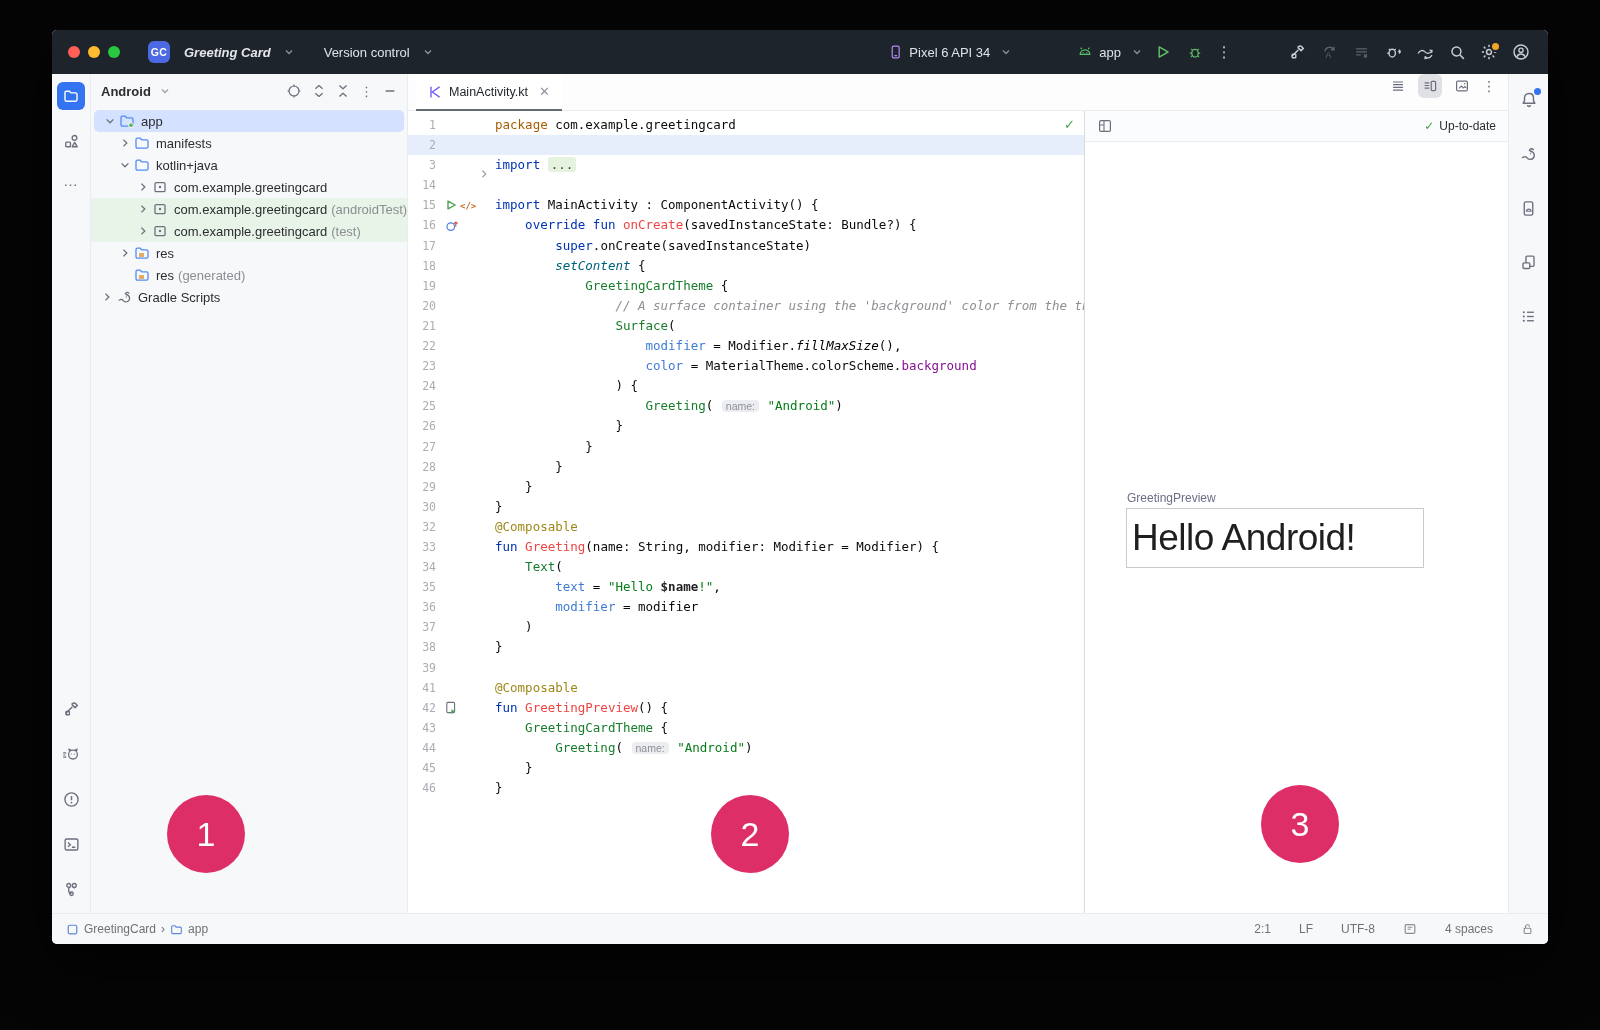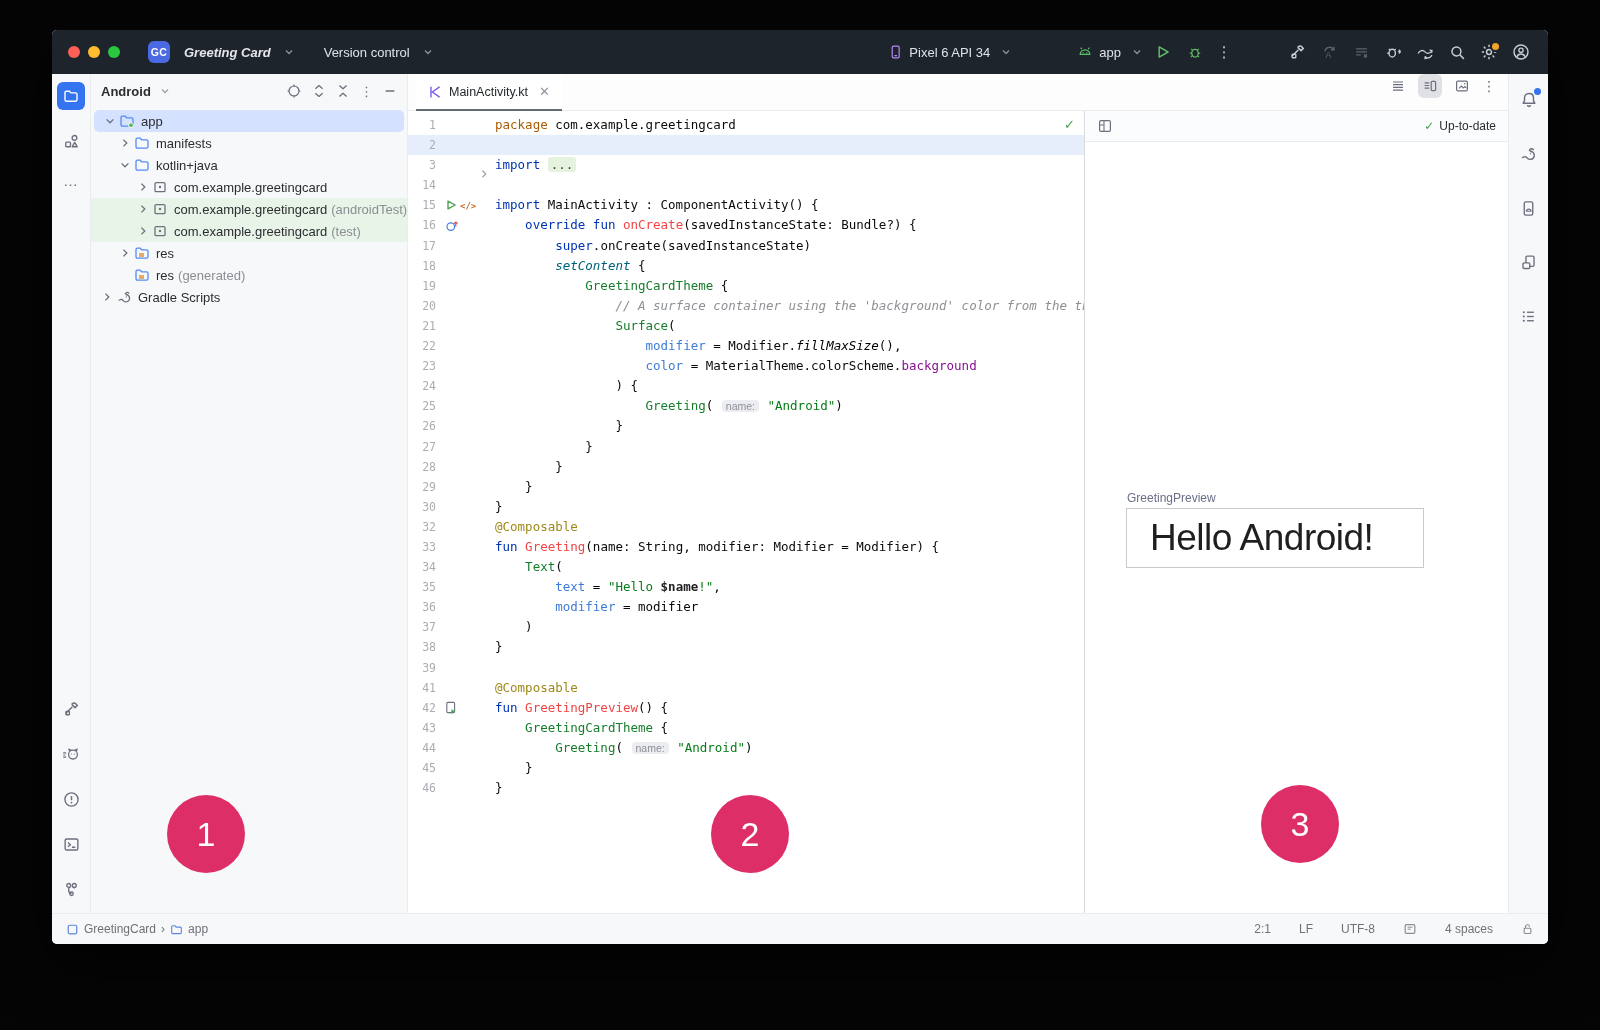--- a/index.html
+++ b/index.html
@@ -90,21 +90,21 @@
   .g-code{color:#c4692a;font-size:9px;font-weight:bold;font-family:"DejaVu Sans Mono",monospace;}
   
   .preview{flex:1;display:flex;flex-direction:column;background:#fff;min-width:0;}
   .preview-header{height:30px;flex:0 0 30px;border-bottom:1px solid #ebecf0;display:flex;
     align-items:center;padding:0 12px;background:#fbfcfd;}
   .uptodate{margin-left:auto;display:flex;align-items:center;gap:5px;font-size:12px;color:#2b2d30;}
   .check-green{color:#44a047;font-family:"DejaVu Sans",sans-serif;font-weight:bold;font-size:12px;}
   .preview-body{flex:1;position:relative;background:#fff;}
   .preview-caption{position:absolute;left:42px;top:349px;font-size:12px;color:#6a6e87;}
   .preview-box{position:absolute;left:41px;top:366px;width:298px;height:60px;background:#fff;
-    border:1px solid #c8cacd;display:flex;align-items:center;padding-left:23px;box-sizing:border-box;}
+    border:1px solid #c8cacd;display:flex;align-items:center;padding-left:5px;box-sizing:border-box;}
   .preview-text{font-size:37px;color:#1d1f21;white-space:nowrap;letter-spacing:-.5px;}
   
   .statusbar{height:30px;flex:0 0 30px;border-top:1px solid #ebecf0;background:#f7f8fa;
     display:flex;align-items:center;padding:0 14px;font-size:12px;color:#6e7277;gap:6px;}
   .crumb{display:flex;align-items:center;gap:5px;}
   .sb-right{margin-left:auto;display:flex;align-items:center;gap:28px;}
   
   .num-circle{position:absolute;width:78px;height:78px;border-radius:50%;background:#de2e68;
     color:#fff;display:flex;align-items:center;justify-content:center;font-size:34px;z-index:50;}
   svg{display:block;}

